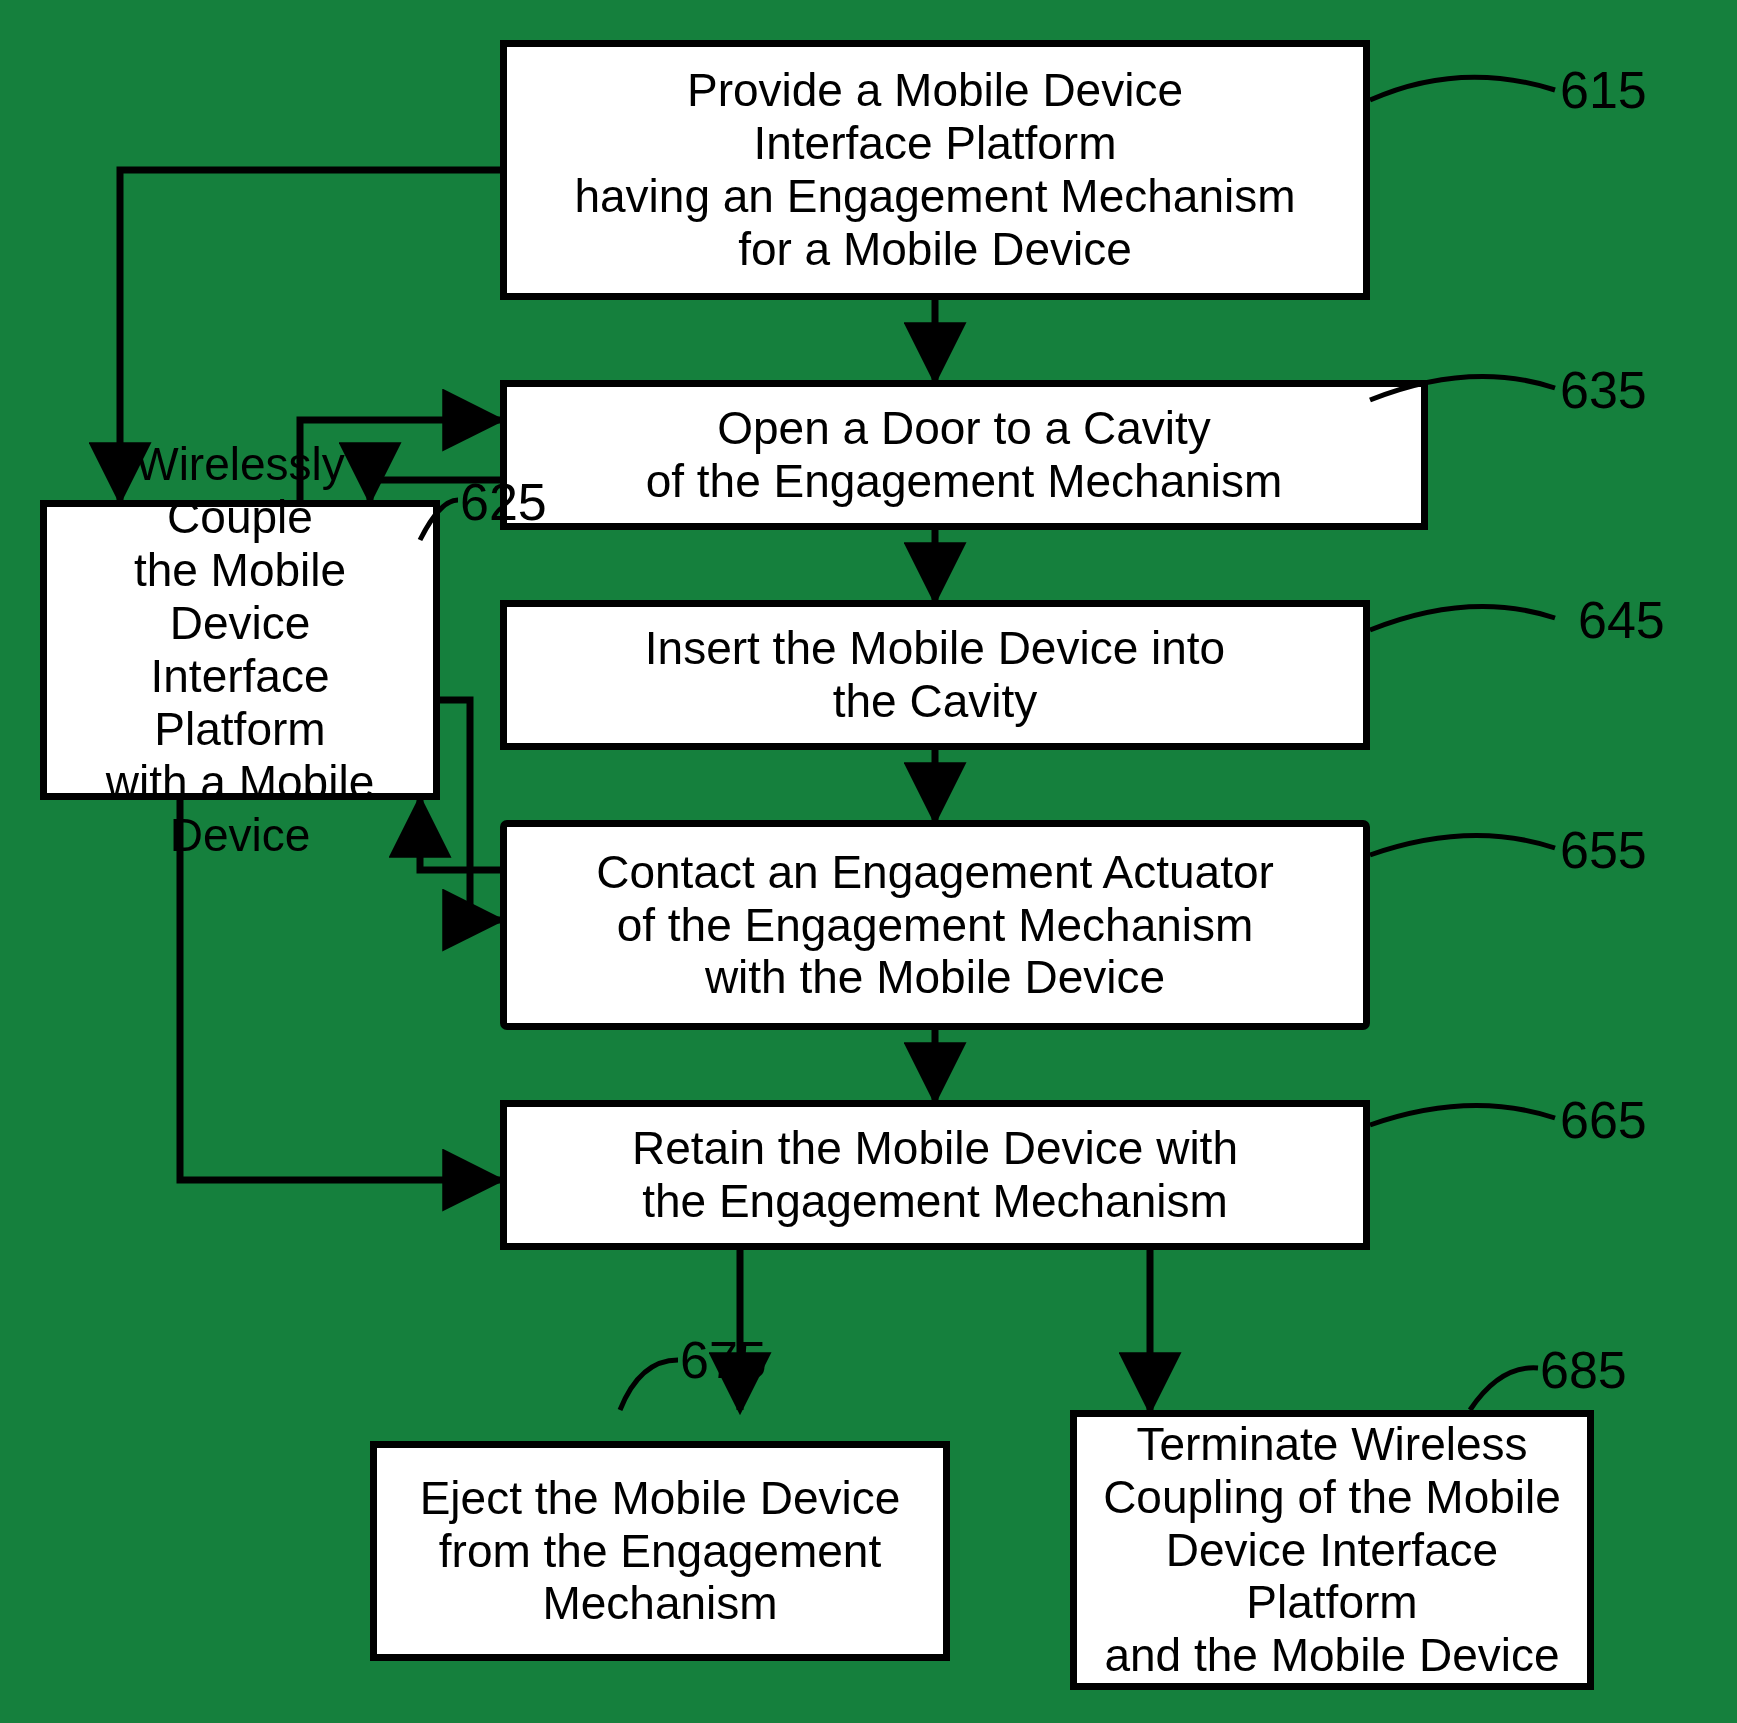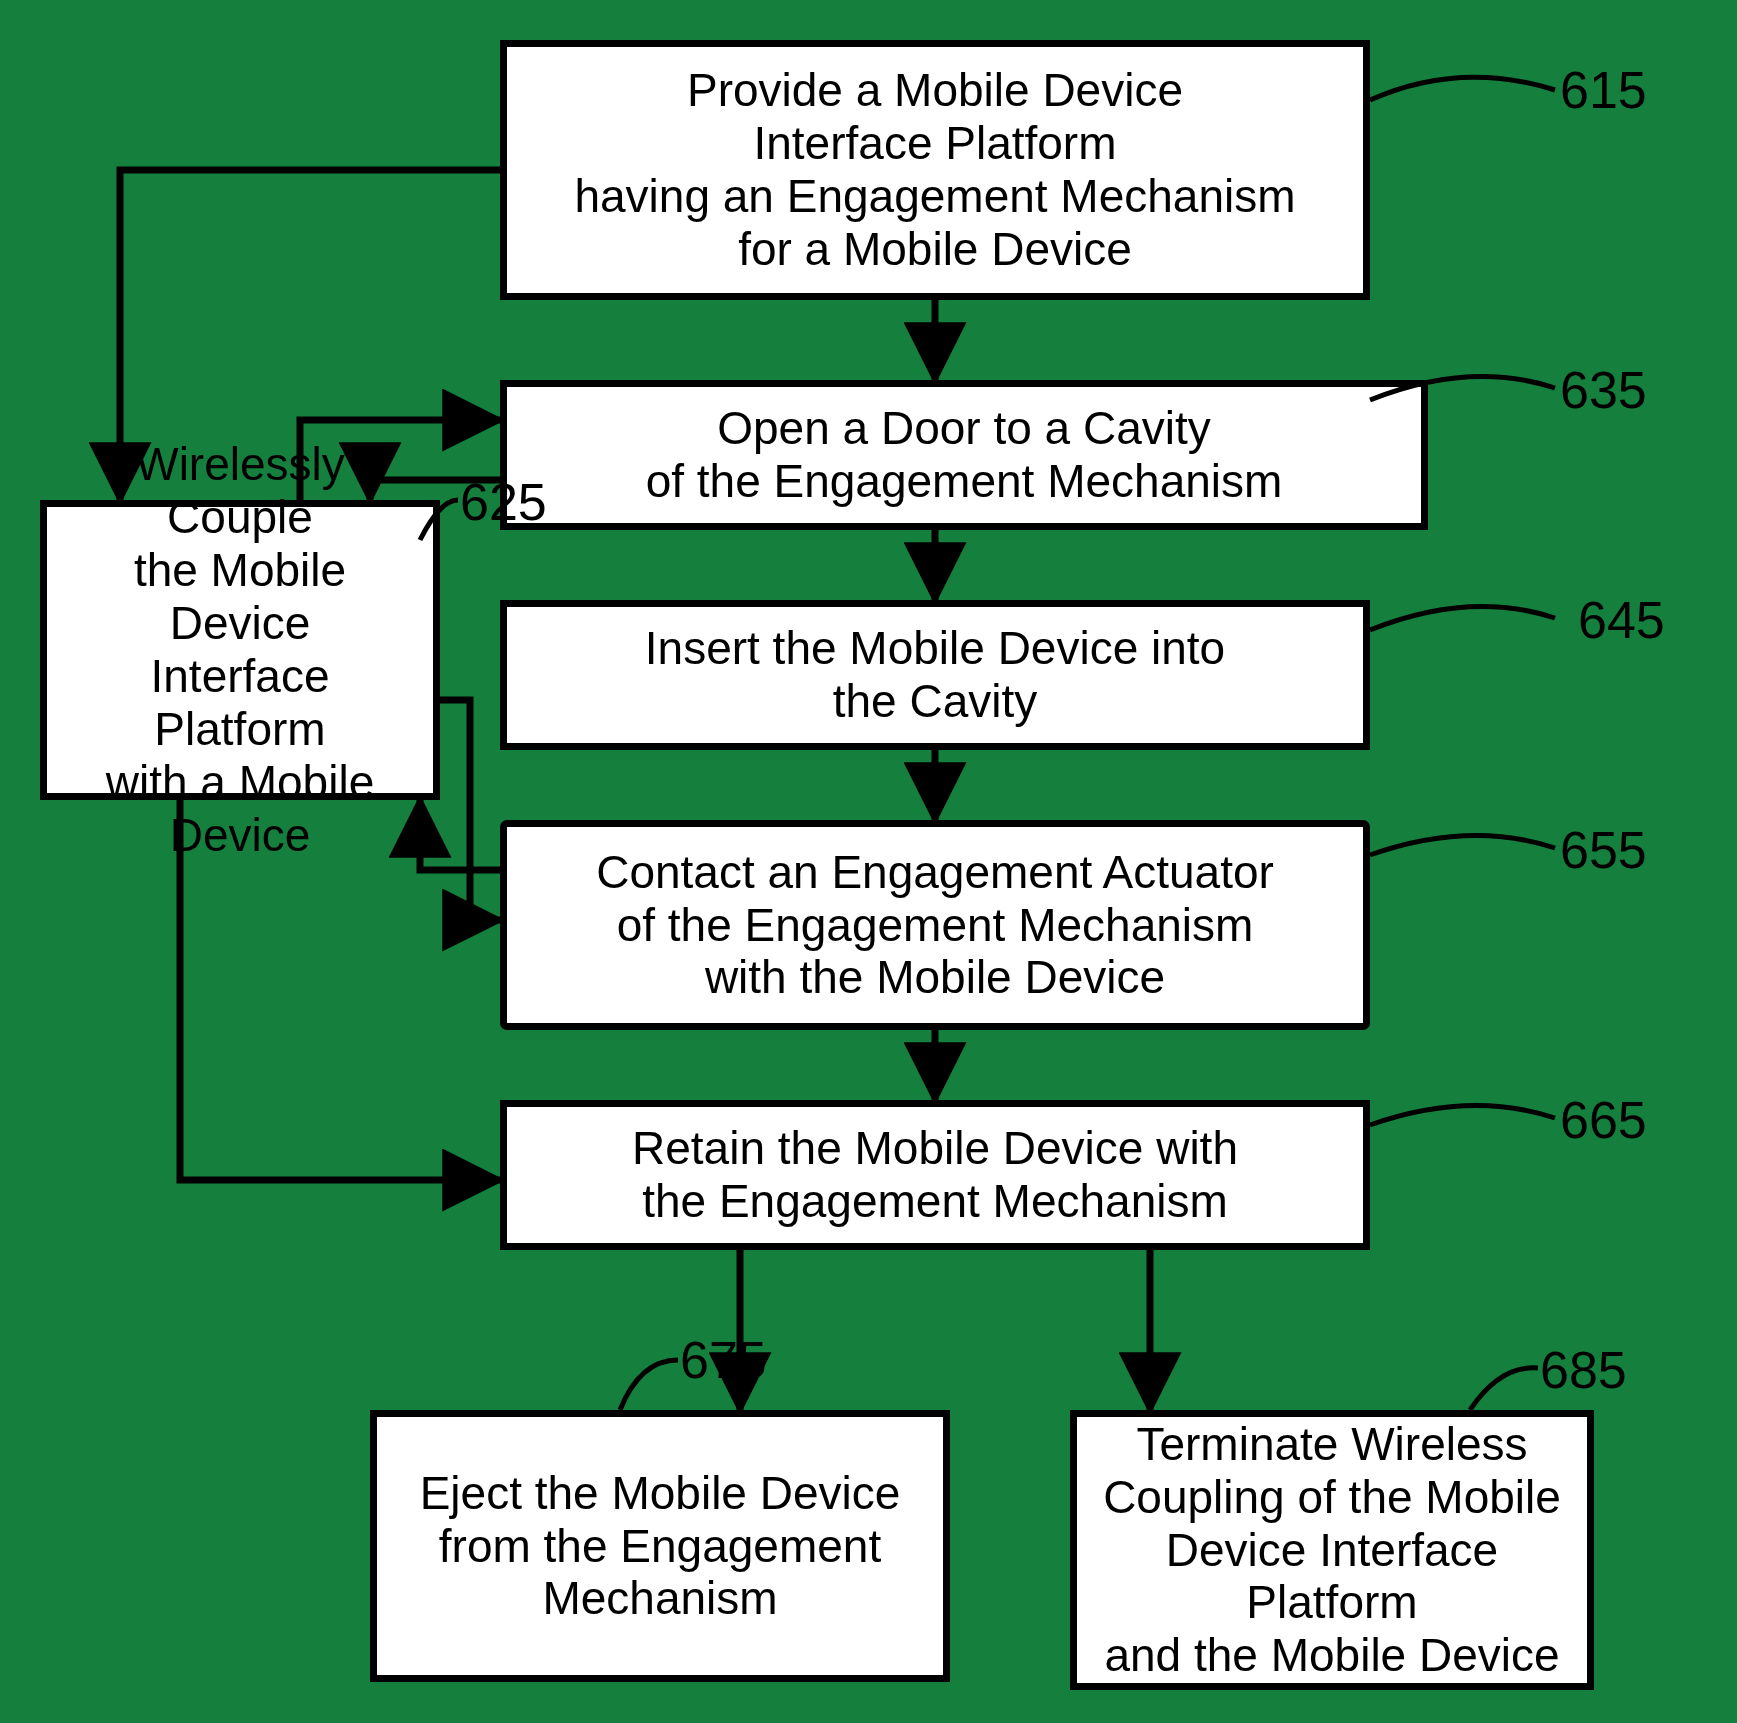--- a/index.html
+++ b/index.html
@@ -62,21 +62,21 @@
   </div>
 
   <div class="box" style="left:500px; top:1100px; width:870px; height:150px;">
     <span>Retain the Mobile Device with<br>the Engagement Mechanism</span>
   </div>
 
   <div class="box" style="left:40px; top:500px; width:400px; height:300px;">
     <span>Wirelessly Couple<br>the Mobile Device<br>Interface Platform<br>with a Mobile Device</span>
   </div>
 
-  <div class="box" style="left:370px; top:1410px; width:580px; height:272px;">
+  <div class="box" style="left:370px; top:1441px; width:580px; height:220px;">
     <span>Eject the Mobile Device<br>from the Engagement<br>Mechanism</span>
   </div>
 
   <div class="box" style="left:1070px; top:1410px; width:524px; height:280px;">
     <span>Terminate Wireless<br>Coupling of the Mobile<br>Device Interface Platform<br>and the Mobile Device</span>
   </div>
 
   <span class="label" style="left:1560px; top:60px;">615</span>
   <span class="label" style="left:1560px; top:360px;">635</span>
   <span class="label" style="left:1560px; top:590px;margin-left:18px;">645</span>

